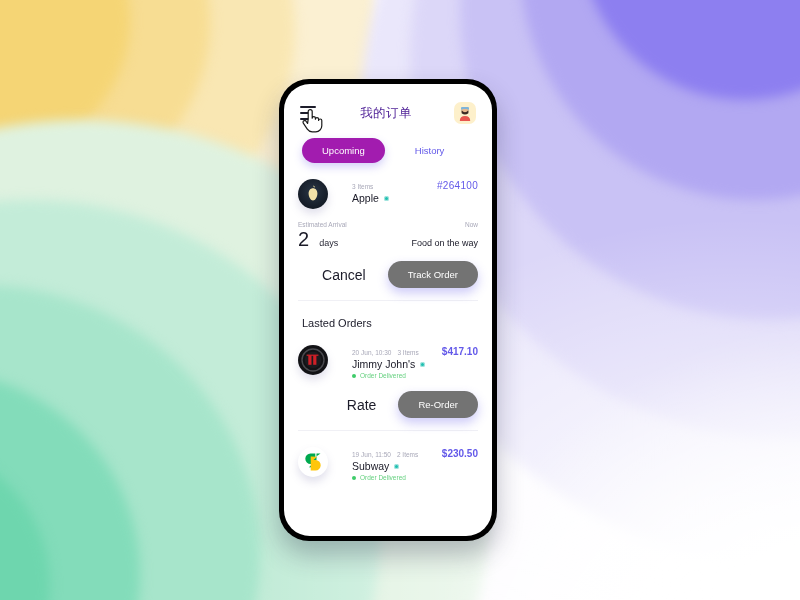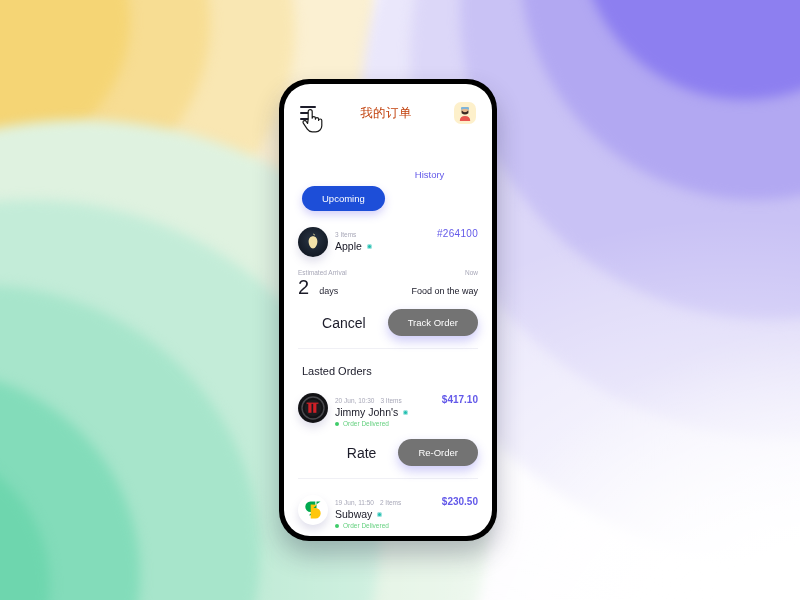--- a/index.html
+++ b/index.html
@@ -73,50 +73,50 @@
   }
   .menu-icon { width: 18px; height: 14px; position: relative; cursor: pointer; }
   .menu-icon i {
     position: absolute; left: 0; height: 2px; border-radius: 2px;
     background: #1d1d2b; display: block;
   }
   .menu-icon i:nth-child(1) { top: 0;  width: 16px; }
   .menu-icon i:nth-child(2) { top: 6px; width: 11px; }
   .menu-icon i:nth-child(3) { top: 12px; width: 16px; }
   .page-title {
-    font-size: 12.5px; color: #c2410c; letter-spacing: .4px;
+    font-size: 12.5px; color: #4c1d95; letter-spacing: .4px;
   }
   .avatar {
     width: 22px; height: 22px; border-radius: 7px;
     background: #fdf0cb;
     display: flex; align-items: center; justify-content: center;
     overflow: hidden; position: relative;
   }
 
   
   .tabs {
     display: flex; align-items: center; gap: 26px;
     padding: 14px 18px 0 18px;
   }
   .tab {
     font-size: 9.5px; cursor: pointer;
     padding: 7px 20px; border-radius: 20px;
   }
-  .tab.active { background: #1d4ed8; color: #ffffff; box-shadow: 0 4px 9px rgba(99,89,233,.28); margin-top: 48px; }
+  .tab.active { background: #a21caf; color: #ffffff; box-shadow: 0 4px 9px rgba(99,89,233,.28); }
   .tab.inactive { color: #6359e9; padding: 7px 4px; }
 
   
   .card {
     margin: 16px 14px 0 14px;
     border-bottom: 1px solid #f0f0f5;
     padding-bottom: 12px;
   }
   .card.nb { border-bottom: none; }
 
-  .order-top { display: flex; align-items: flex-start; gap: 7px; position: relative; }
+  .order-top { display: flex; align-items: flex-start; gap: 24px; position: relative; }
   .thumb {
     width: 30px; height: 30px; border-radius: 50%;
     flex: 0 0 30px; overflow: hidden; position: relative;
     box-shadow: 0 5px 8px rgba(120,115,170,.22);
   }
   .thumb-apple { background: radial-gradient(circle at 50% 42%, #2a3646 0%, #141b26 70%); }
   .thumb-jj    { background: #16161a; }
   .thumb-sub   { background: #ffffff; }
 
   .order-meta { flex: 1; padding-top: 1px; min-width: 0; }

